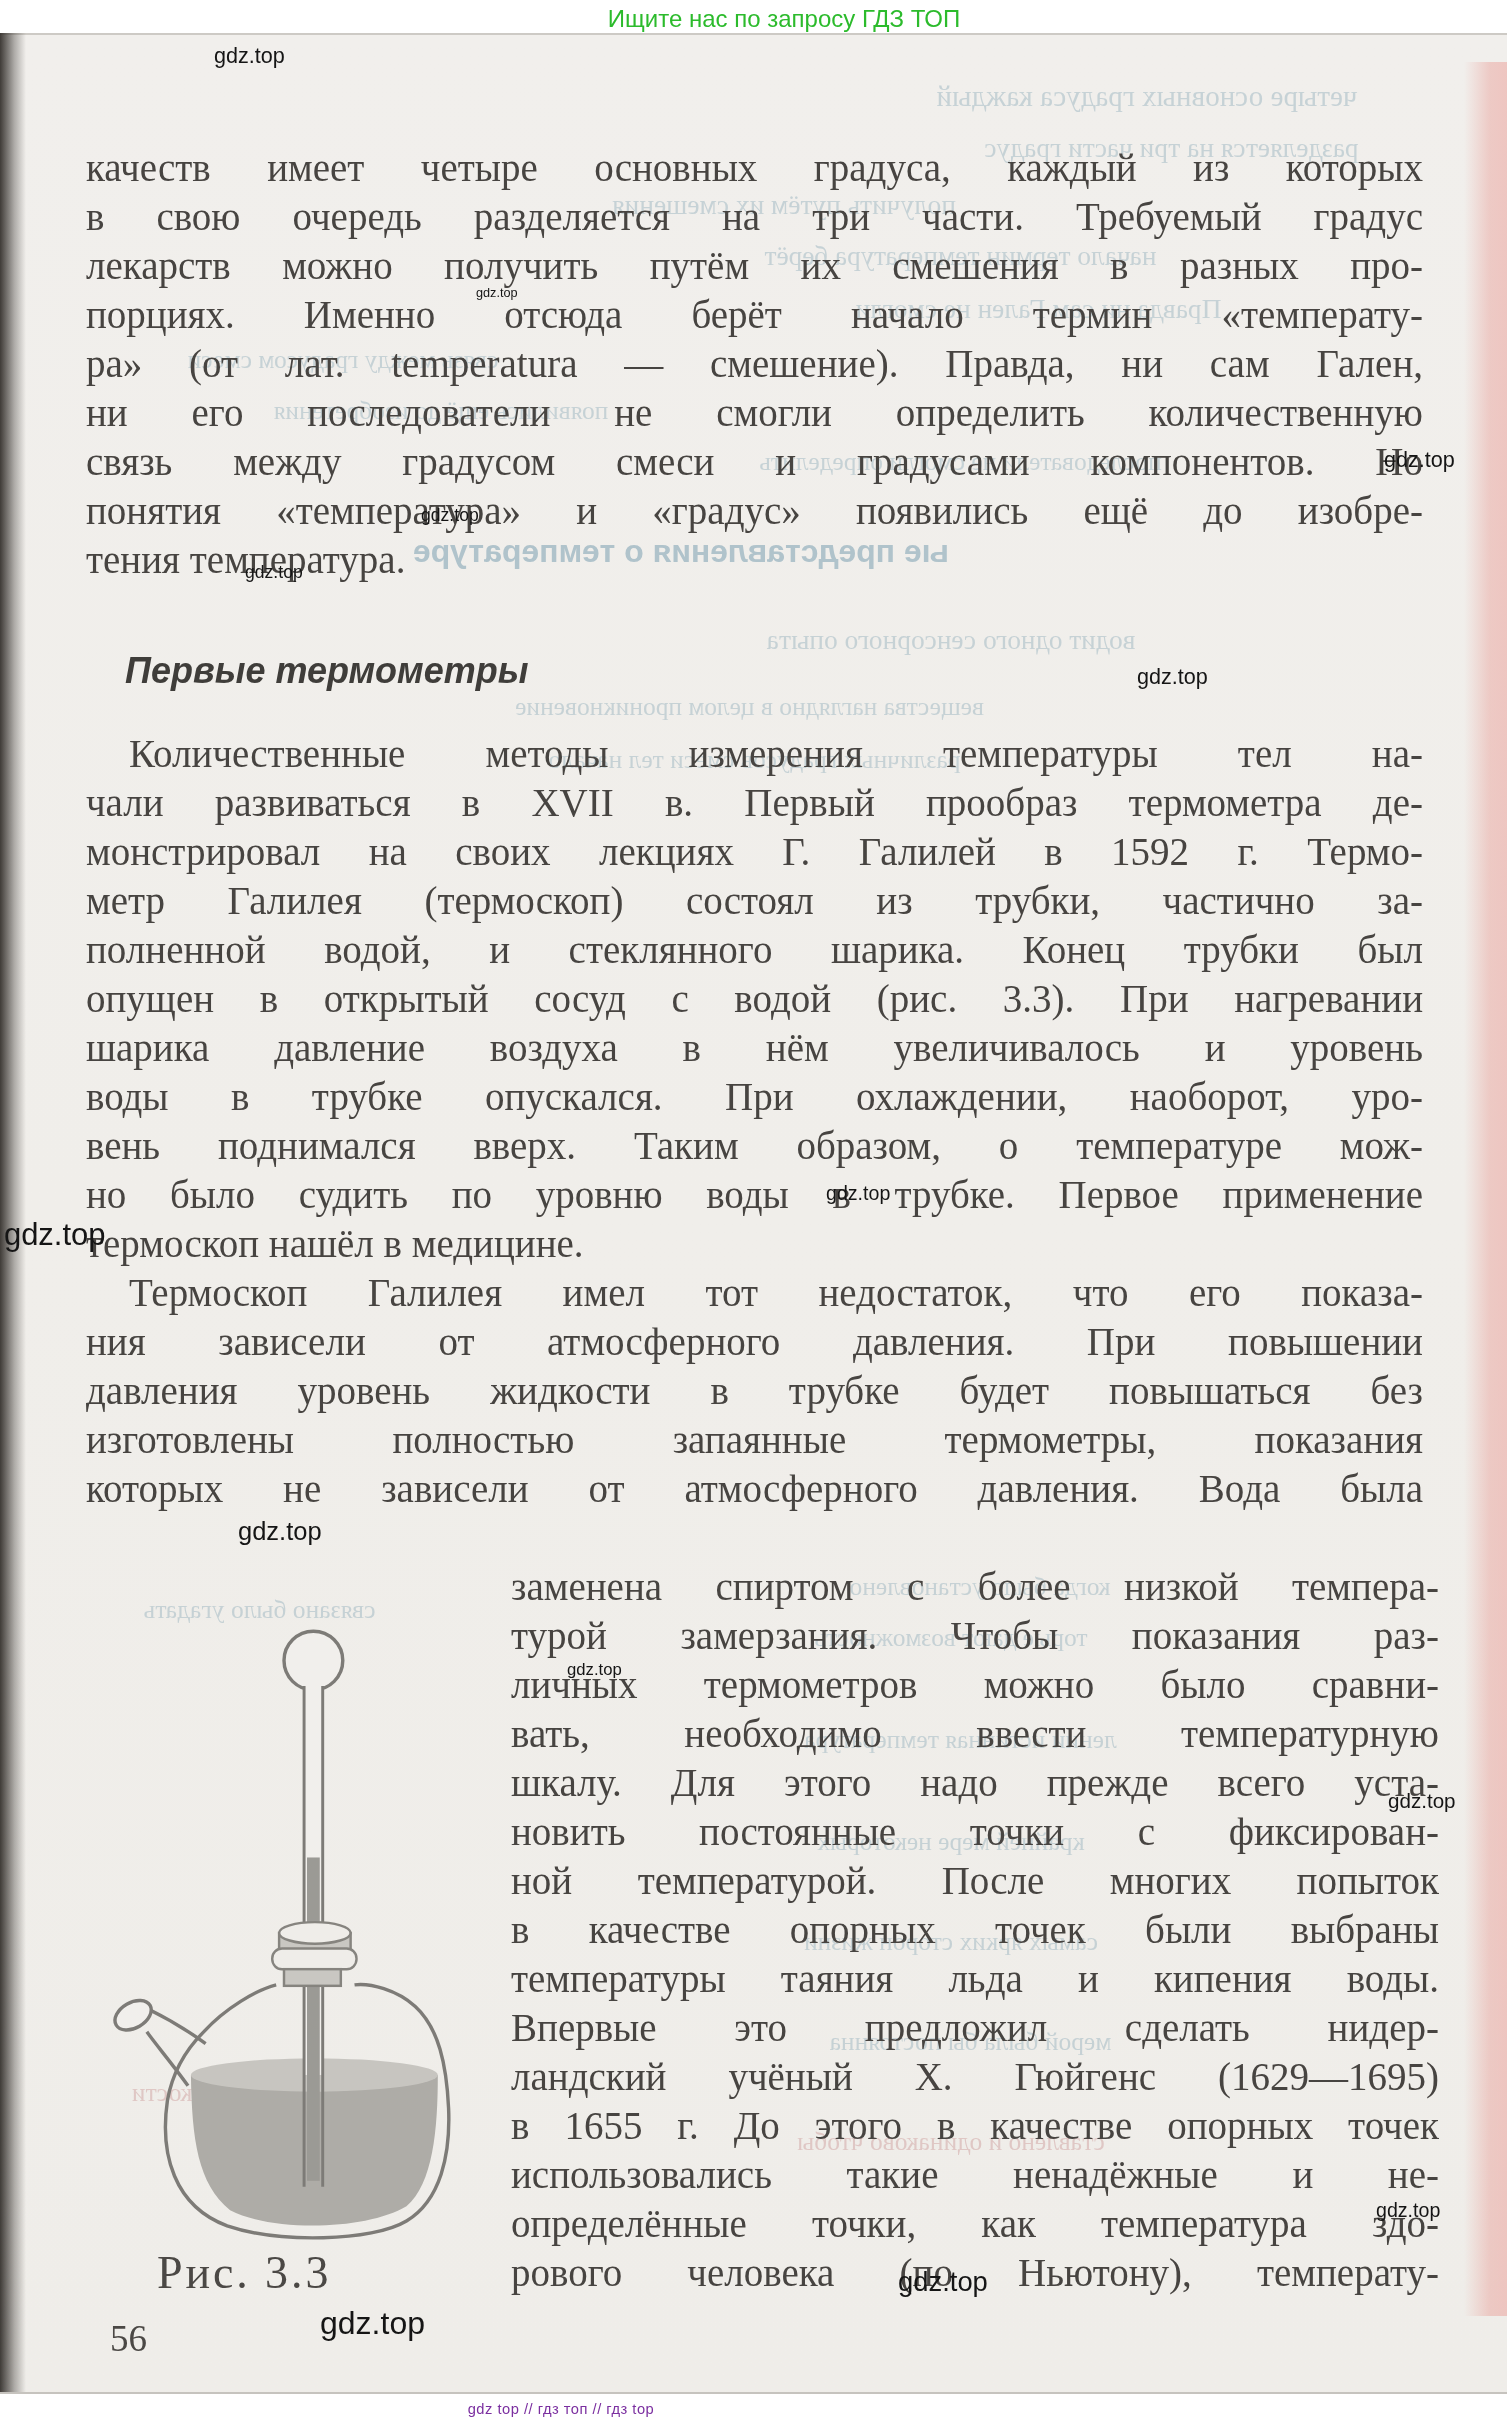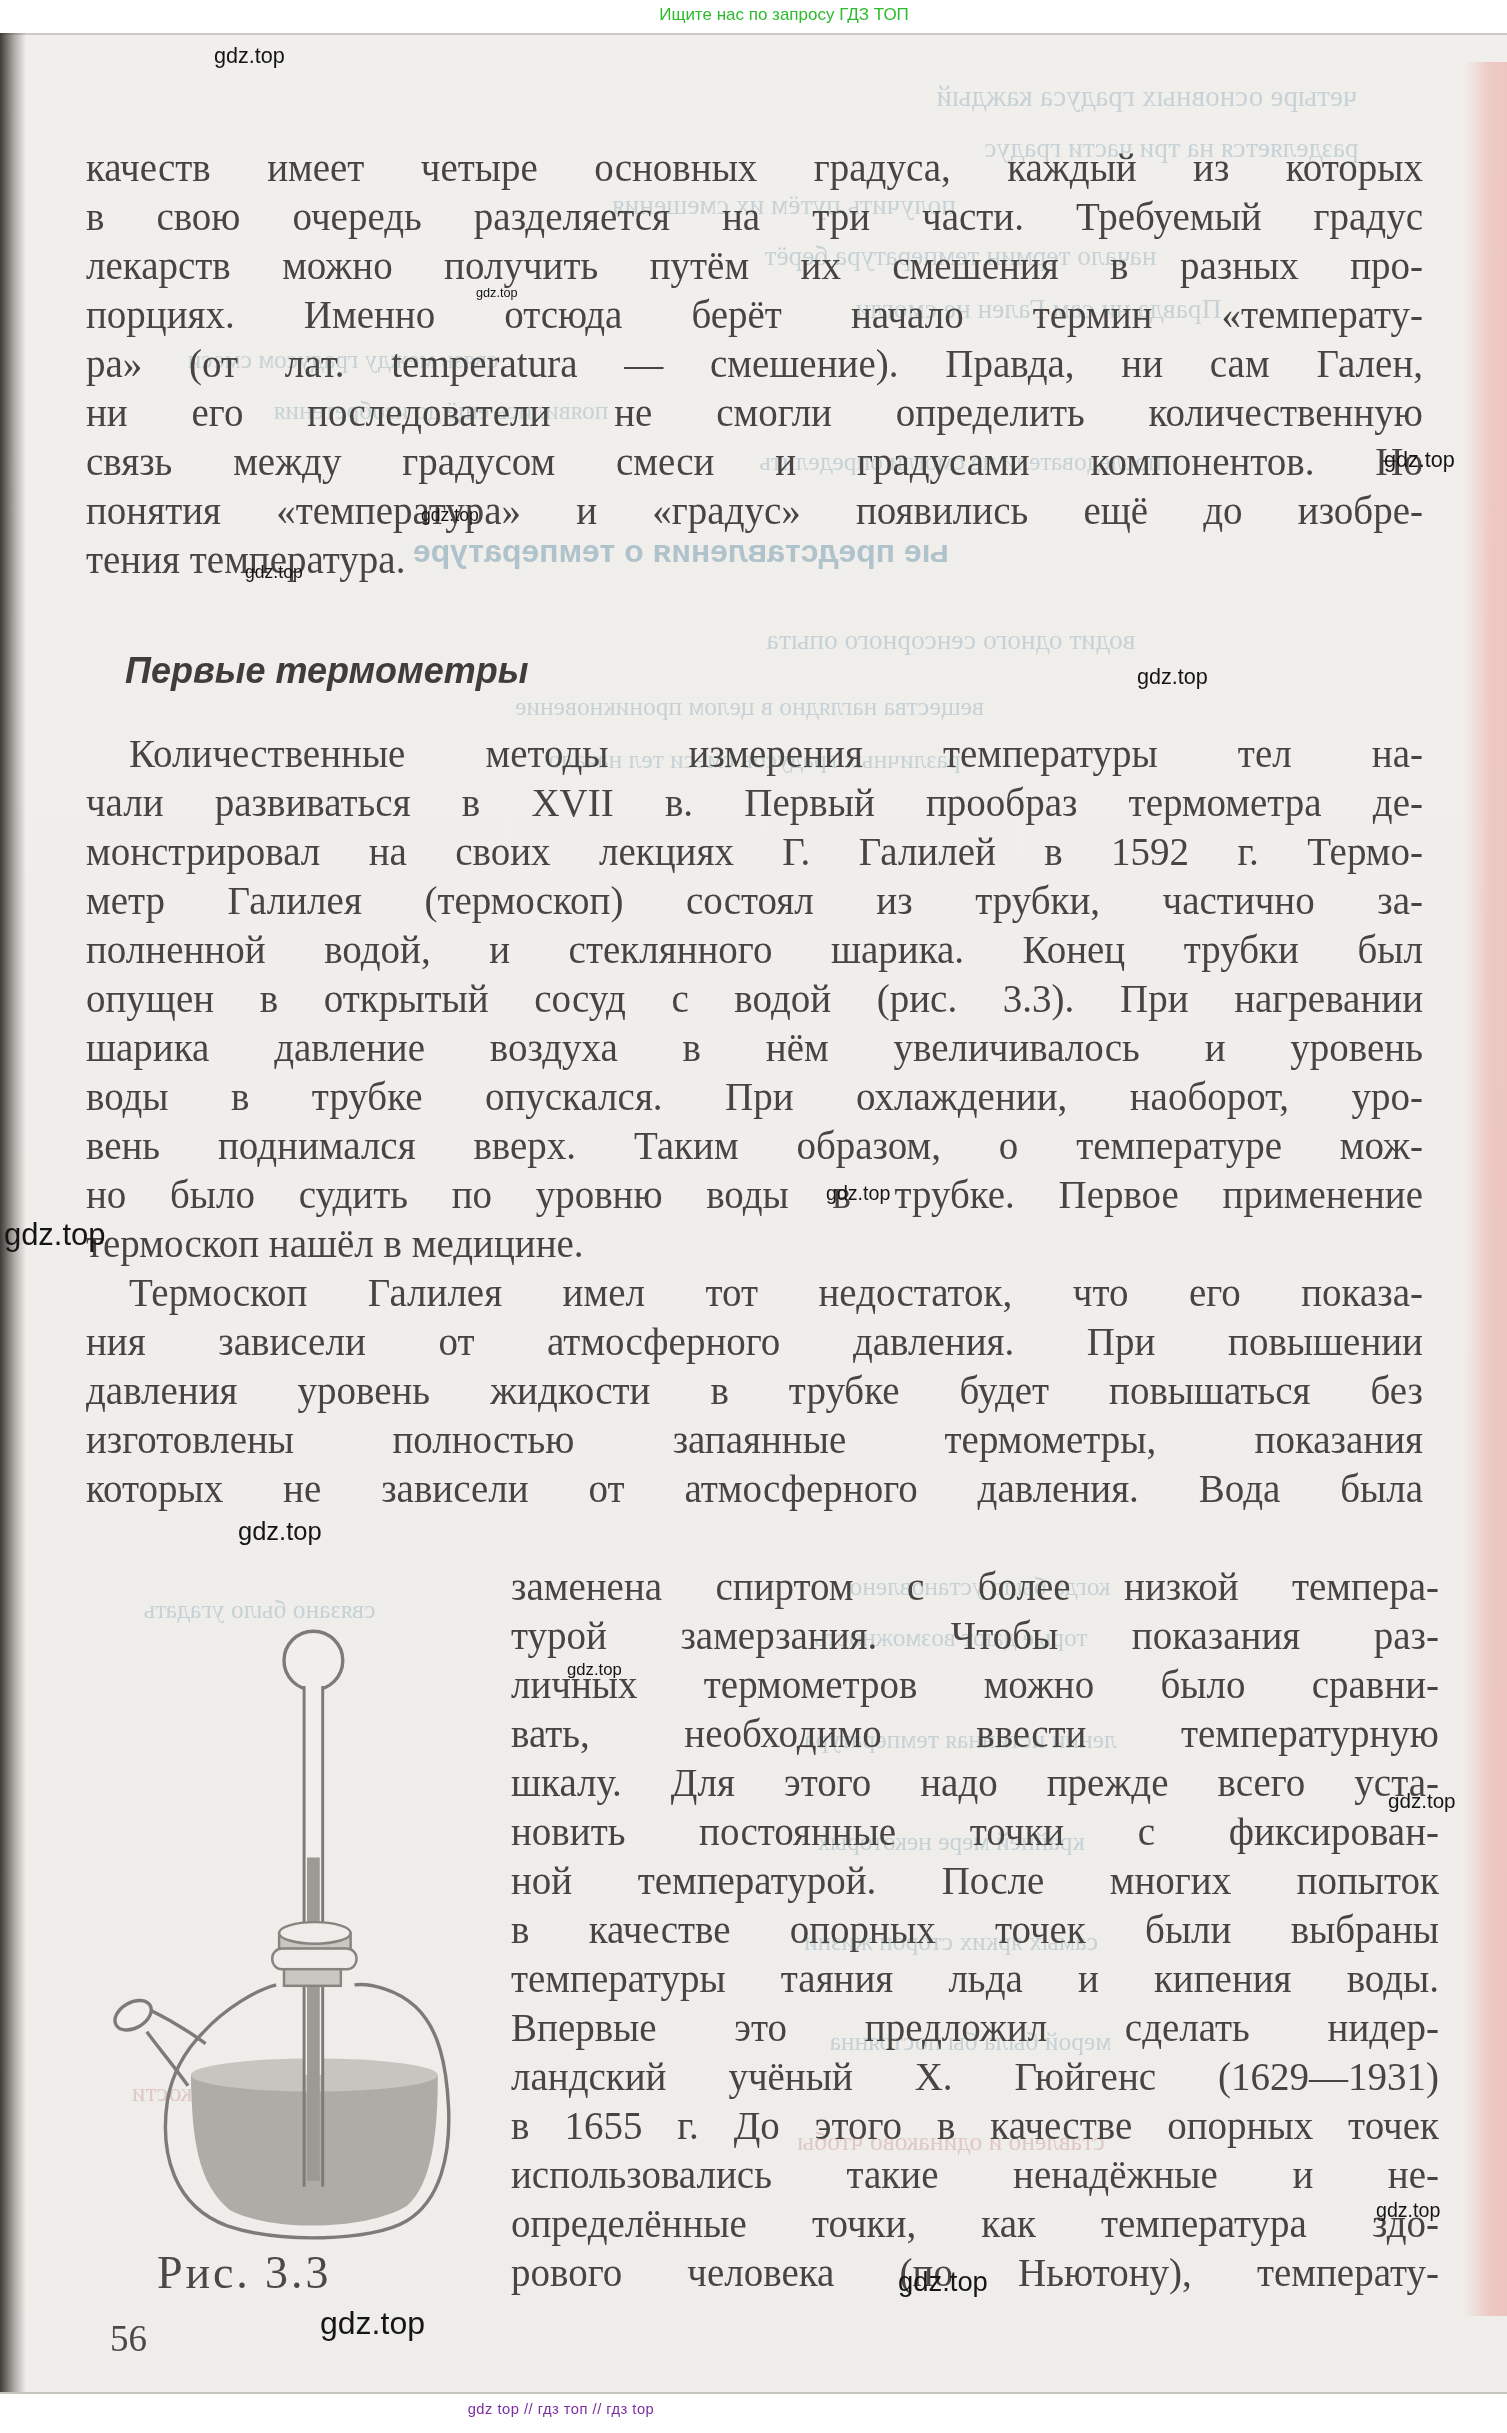--- a/index.html
+++ b/index.html
@@ -2,21 +2,21 @@
 <html><head>
 <meta charset="utf-8">
 <style>
   html,body{margin:0;padding:0;}
   body{width:1507px;height:2434px;background:#ffffff;position:relative;overflow:hidden;
        font-family:"Liberation Serif",serif;}
   .stage{position:absolute;inset:0;}
 
   
   .promo-top{position:absolute;left:784px;top:4.9px;transform:translateX(-50%);
-    font-family:"Liberation Sans",sans-serif;font-size:17px;color:#2cbb2c;white-space:nowrap;text-align:center;}
+    font-family:"Liberation Sans",sans-serif;font-size:24px;color:#2cbb2c;white-space:nowrap;text-align:center;}
 
   
   .promo-bottom{position:absolute;left:561px;top:2401px;transform:translateX(-50%);
     font-family:"Liberation Sans",sans-serif;font-size:14.7px;letter-spacing:0.5px;
     color:#7b2fa0;white-space:nowrap;}
 
   
   .scan{position:absolute;left:0;top:33px;width:1507px;height:2361px;
     background:linear-gradient(180deg,#f1efec 0%,#f0eeea 50%,#efede9 100%);}
   .scan-top-edge{position:absolute;left:0;top:0;width:100%;height:2px;background:#bdbab5;opacity:.7;}
@@ -132,21 +132,21 @@
         <div class="tline">заменена спиртом с более низкой темпера-</div>
         <div class="tline">турой замерзания. Чтобы показания раз-</div>
         <div class="tline">личных термометров можно было сравни-</div>
         <div class="tline">вать, необходимо ввести температурную</div>
         <div class="tline">шкалу. Для этого надо прежде всего уста-</div>
         <div class="tline">новить постоянные точки с фиксирован-</div>
         <div class="tline">ной температурой. После многих попыток</div>
         <div class="tline">в качестве опорных точек были выбраны</div>
         <div class="tline">температуры таяния льда и кипения воды.</div>
         <div class="tline">Впервые это предложил сделать нидер-</div>
-        <div class="tline">ландский учёный Х. Гюйгенс (1629—1931)</div>
+        <div class="tline">ландский учёный Х. Гюйгенс (1629—1695)</div>
         <div class="tline">в 1655 г. До этого в качестве опорных точек</div>
         <div class="tline">использовались такие ненадёжные и не-</div>
         <div class="tline">определённые точки, как температура здо-</div>
         <div class="tline">рового человека (по Ньютону), температу-</div>
       </div>
 
     <svg class="fig" viewBox="0 0 420 690" xmlns="http://www.w3.org/2000/svg">
 
       <path d="M115,494 C116,560 122,605 155,632 C200,655 295,652 335,628 C362,605 367,550 367,494 C290,516 190,516 115,494 Z" fill="#aeaca7"></path>
       <ellipse cx="241" cy="494" rx="126" ry="17" fill="#c7c5c0"></ellipse>

